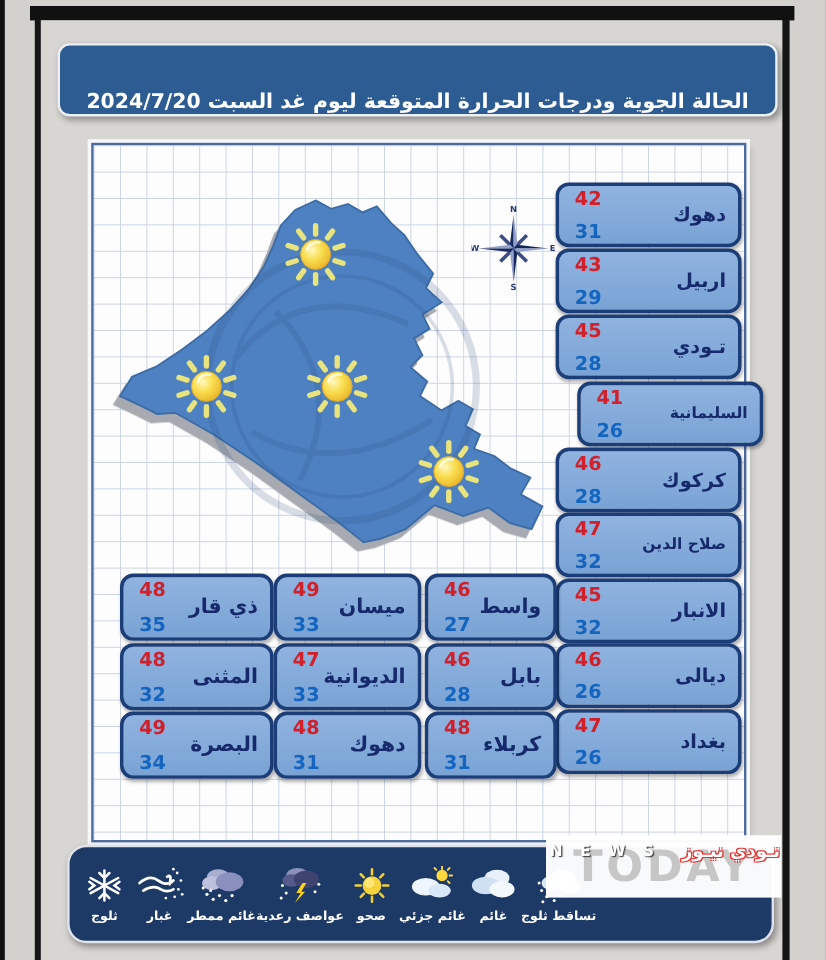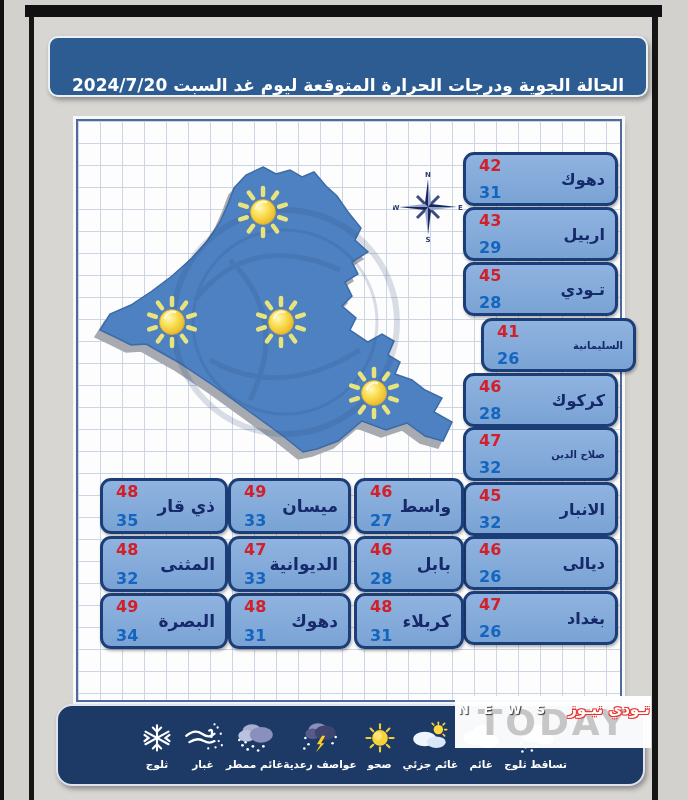--- a/index.html
+++ b/index.html
@@ -29,27 +29,27 @@
   .map-svg{position:absolute;left:88px;top:128px;width:382px;height:344px;overflow:visible;z-index:1;}
   .compass-svg{position:absolute;left:393px;top:170px;width:70px;height:72px;z-index:2;}
 
   
   .cbox{position:absolute;background:linear-gradient(180deg,#90b3e0,#79a3d4);
     border:3px solid #1c3e78;border-radius:11px;box-shadow:1px 2px 3px rgba(0,0,0,.3);z-index:3;}
   .cbox .hi{position:absolute;left:13px;top:1px;color:#d1202a;font-weight:bold;font-size:16px;}
   .cbox .lo{position:absolute;left:13px;bottom:1px;color:#1465bf;font-weight:bold;font-size:16px;}
   .cbox .nm{position:absolute;right:10px;top:50%;transform:translateY(-50%);
     color:#16296b;font-weight:bold;font-size:16px;white-space:nowrap;direction:rtl;}
-  .cbox.sm .nm{font-size:10px;}
+  .cbox.sm .nm{font-size:13px;}
   .cbox.grid .nm{font-size:17px;}
 
   
   .legend{position:absolute;left:56px;top:704px;width:589px;height:82px;background:#1d3a67;
     border:2px solid #dfe3ec;border-radius:16px;box-shadow:2px 3px 5px rgba(0,0,0,.35);
-    display:flex;align-items:center;justify-content:center;padding:0 6px;box-sizing:border-box;z-index:4;}
+    display:flex;align-items:center;justify-content:flex-start;padding:0 6px;box-sizing:border-box;z-index:4;}
   .lg-item{display:flex;flex-direction:column;align-items:center;gap:1px;}
   .lg-icon{width:46px;height:36px;display:block;}
   .lg-label{color:#fff;font-weight:bold;font-size:10.5px;white-space:nowrap;direction:rtl;}
 
   
   .brandbox{position:absolute;left:455px;top:648px;width:196px;height:52px;background:rgba(255,255,255,.97);
     display:flex;align-items:center;justify-content:center;z-index:6;margin-top:48px;}
   .brandbox span{color:#c6c6c6;font-weight:bold;font-size:36px;letter-spacing:3px;}
   .brandline{position:absolute;left:458px;top:700px;width:192px;display:flex;align-items:center;
     justify-content:space-between;z-index:7;}

